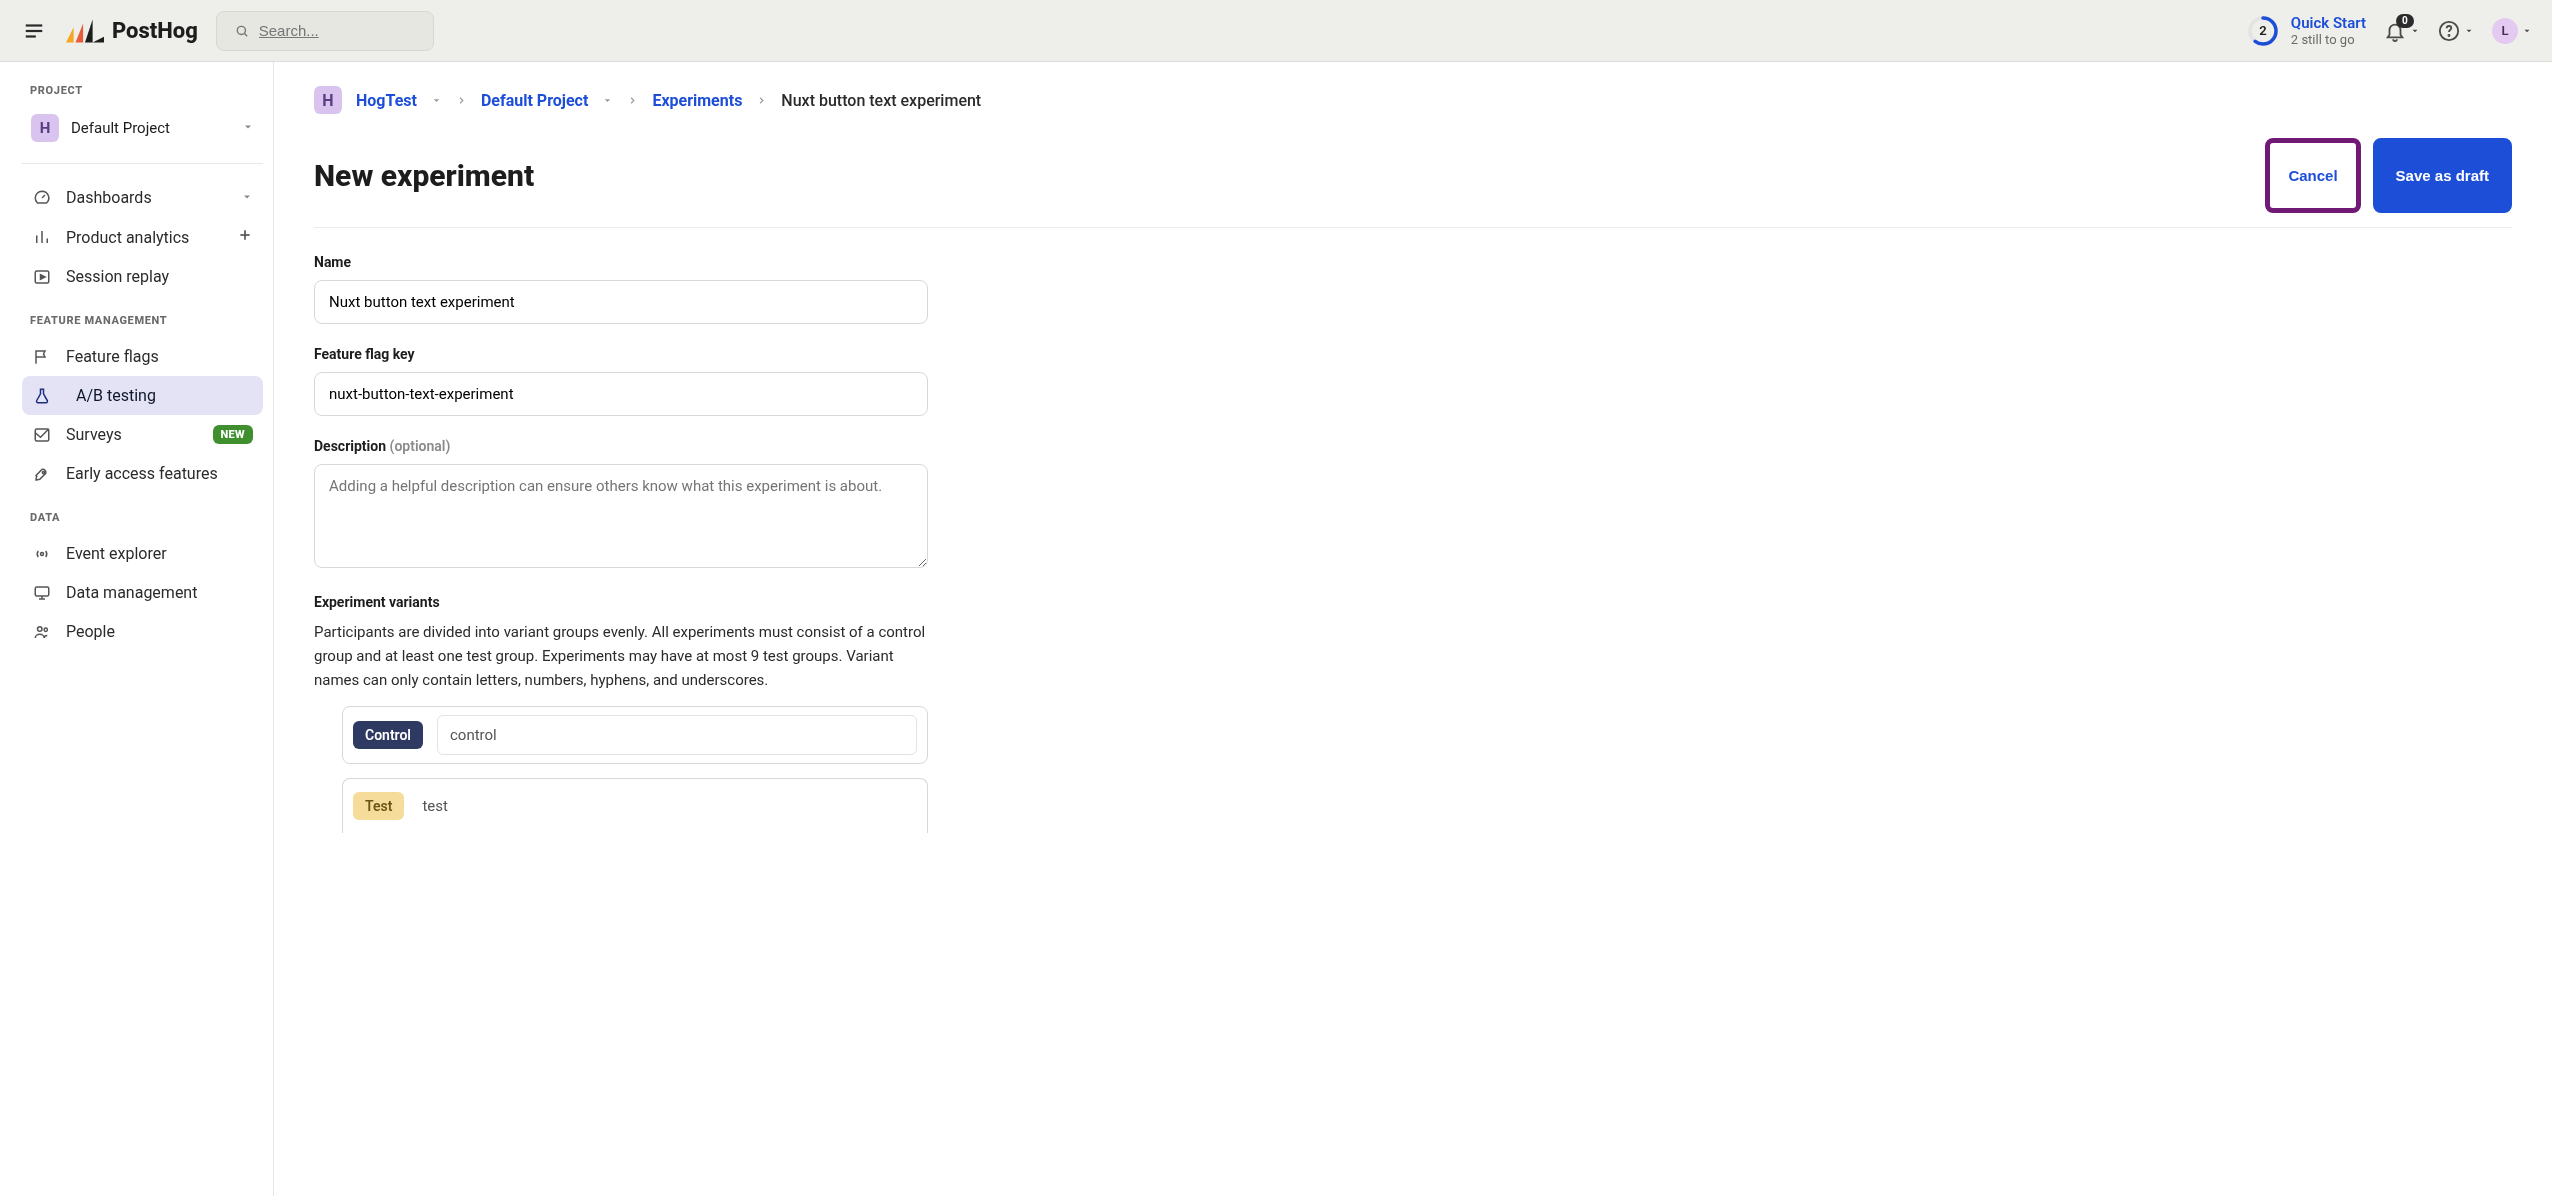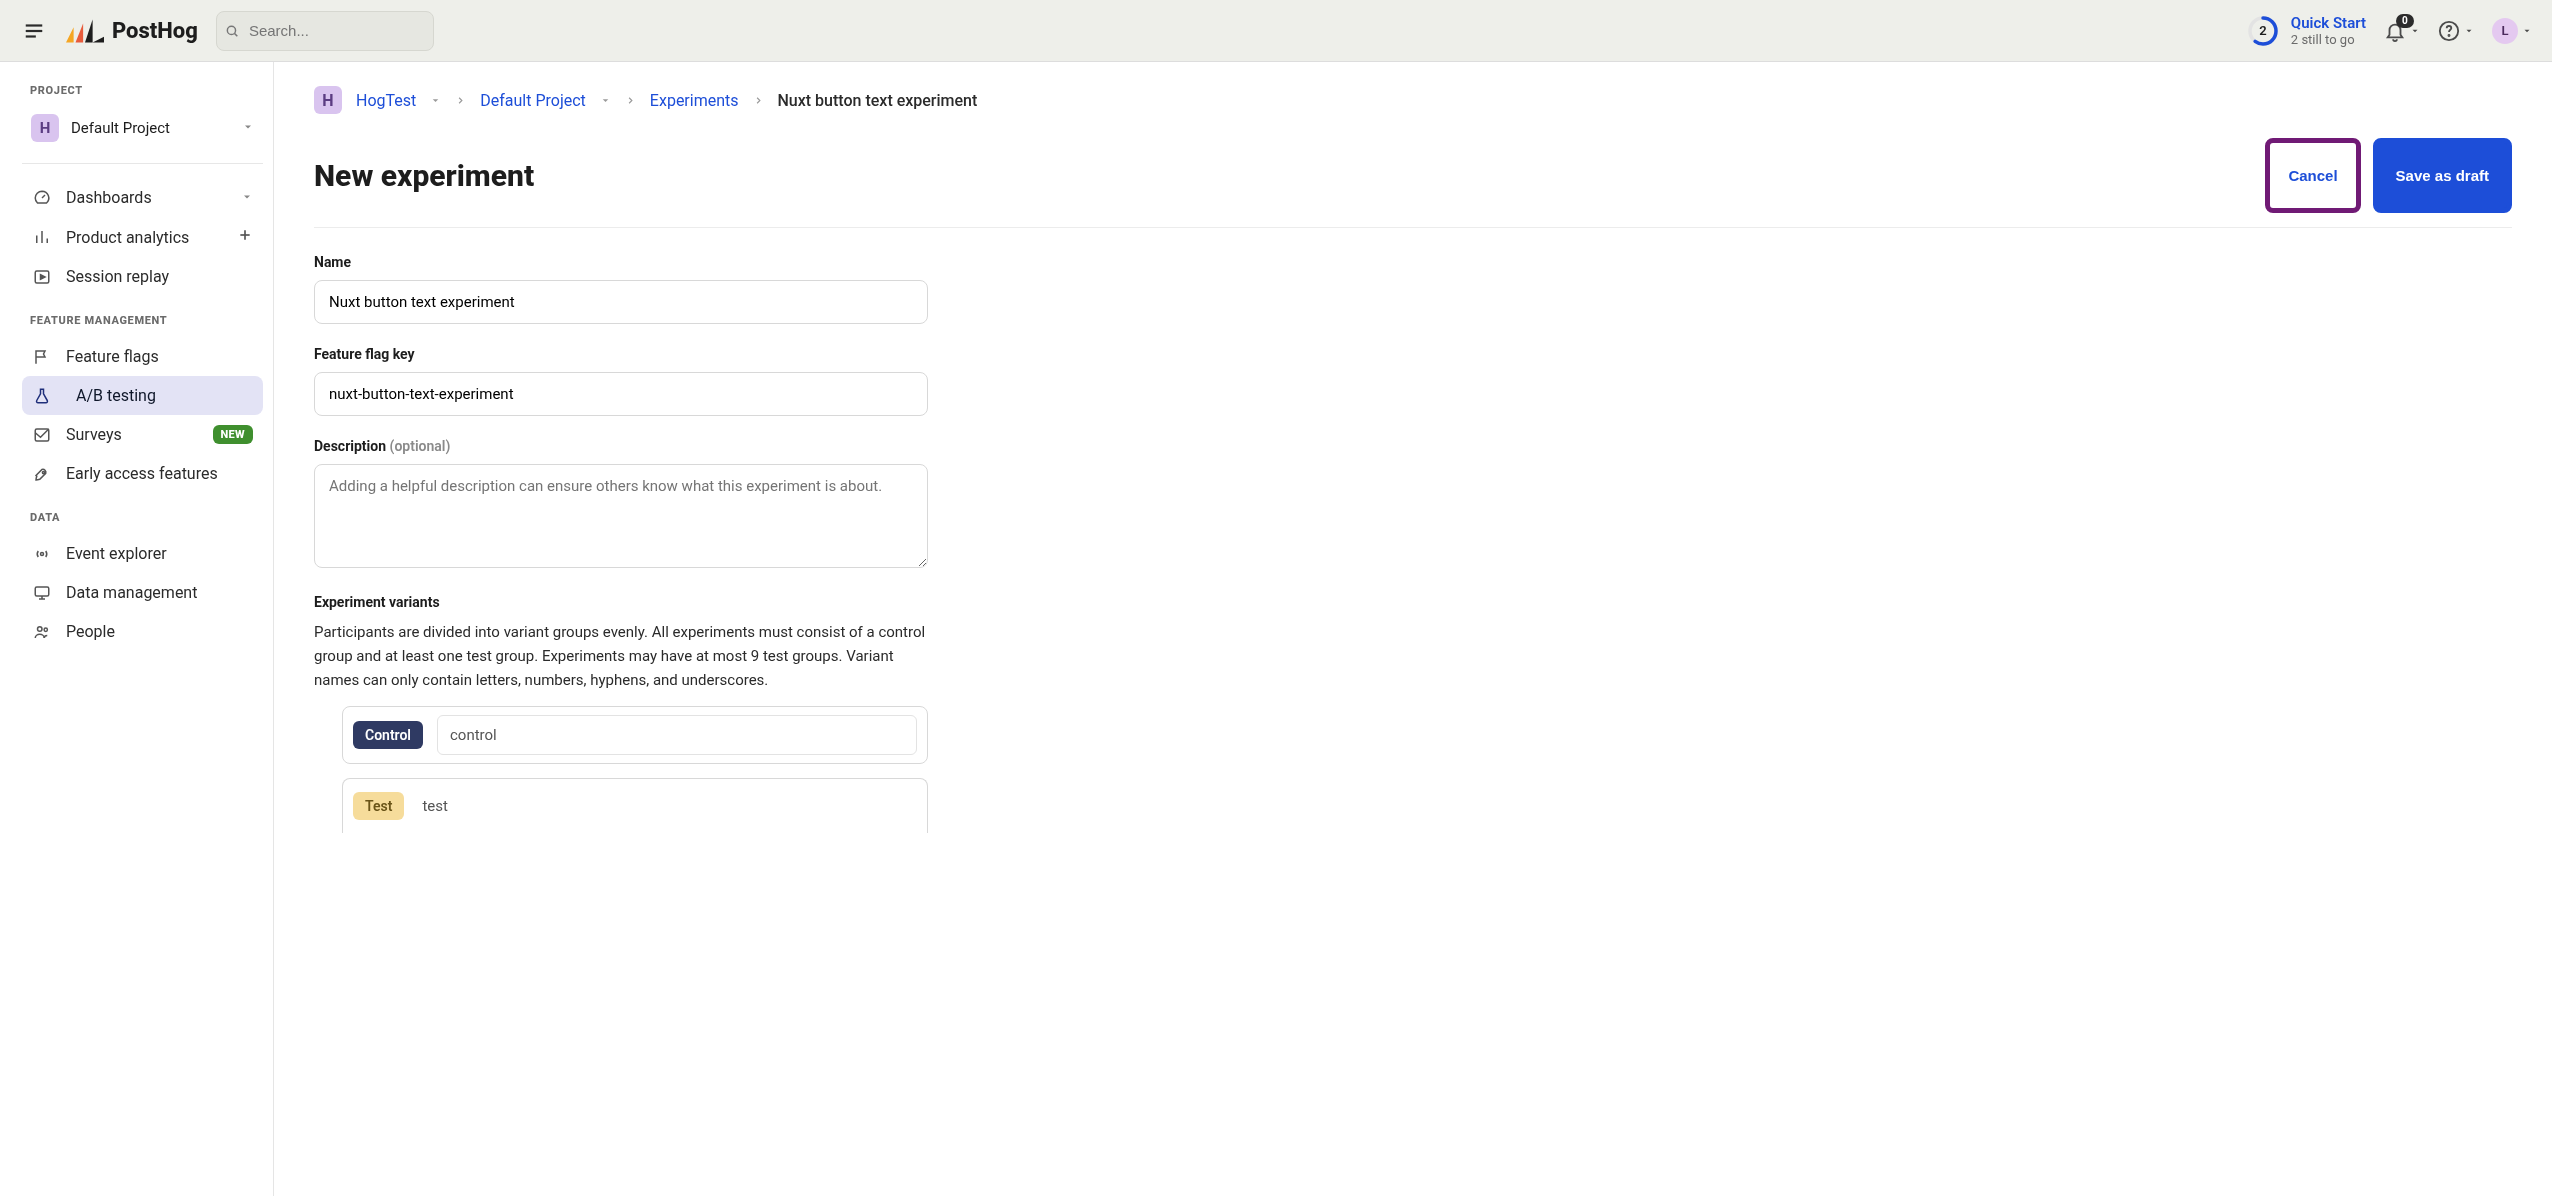--- a/index.html
+++ b/index.html
@@ -29,25 +29,26 @@
     font-weight: 800;
     font-size: 22px;
     cursor: pointer;
   }
   .logo-mark { display: flex; gap: -2px; }
   .search {
     display: flex; align-items: center;
     background: #e6e7e1;
     border: 1px solid #d6d7d0;
     border-radius: 8px;
-    padding: 0 8px;
+    padding: 0 18px;
     height: 40px;
     width: 218px;
     color: #777;
     gap: 10px;
+    text-decoration: underline;
   }
   .search input {
     border: none; outline: none; background: transparent;
     font-size: 15px; width: 100%; color: #333;
   }
   .topbar-spacer { flex: 1; }
   .quick-start {
     display: flex; align-items: center; gap: 12px; cursor: pointer;
   }
   .progress-ring {
@@ -150,21 +151,21 @@
     margin-bottom: 24px;
     flex-wrap: wrap;
   }
   .bc-badge {
     width: 28px; height: 28px;
     border-radius: 6px;
     background: #d9c4ef;
     display: flex; align-items: center; justify-content: center;
     color: #5b3c82; font-weight: 700;
   }
-  .bc-link { color: #1d4ed8; font-weight: 400; cursor: pointer; }
+  .bc-link { color: #1d4ed8; font-weight: 700; cursor: pointer; }
   .bc-sep { color: #9a9a9a; }
   .bc-caret { color: #9a9a9a; }
   .bc-current { color: #2b2b2b; font-weight: 500; }
   .page-header {
     display: flex; align-items: center; justify-content: space-between;
     margin-bottom: 14px;
   }
   .page-title { font-size: 30px; font-weight: 800; }
   .actions { display: flex; gap: 12px; }
   .btn {

